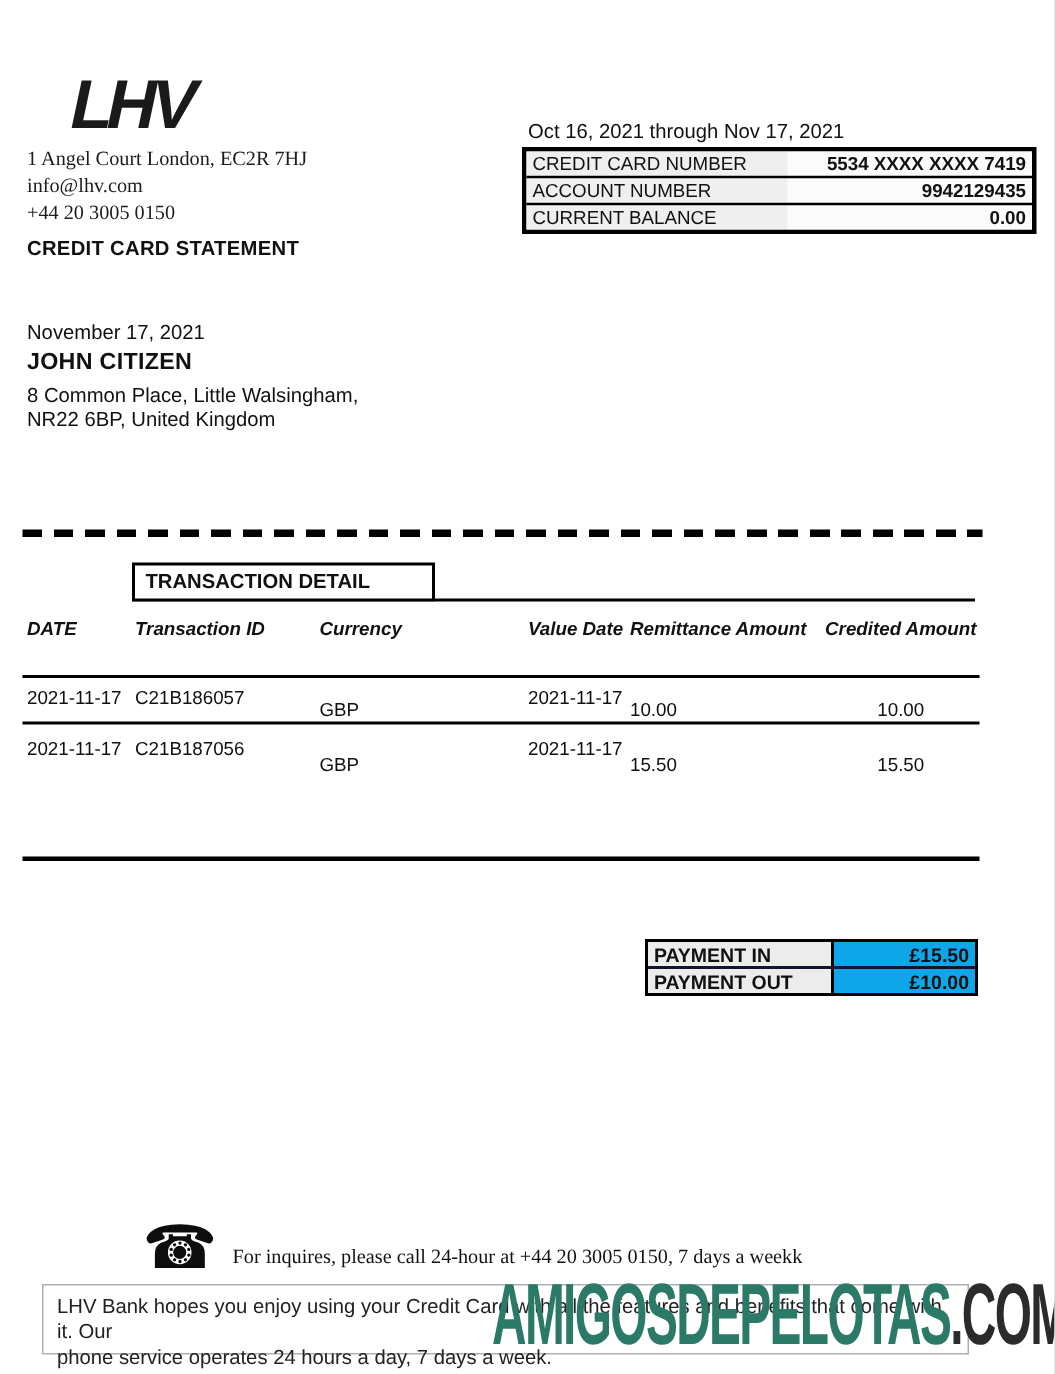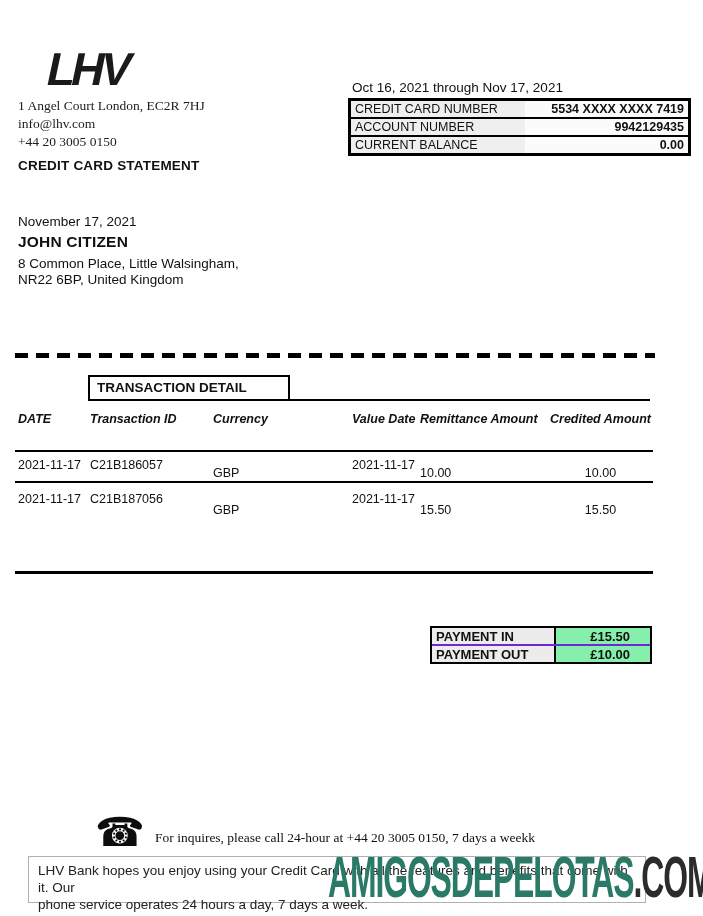--- a/index.html
+++ b/index.html
@@ -78,29 +78,29 @@
   .col-cred{left:548px;width:105px;text-align:center;}
   .hline{left:15px;width:638px;height:2px;background:#000;}
   .hline-thick{left:15px;width:638px;height:3px;background:#000;}
 
   
   .pay-table{
     left:430px;top:626px;width:222px;
     border:2px solid #000;box-sizing:border-box;
   }
   .pay-row{
-    display:flex;height:16px;border-bottom:2px solid #6d28d9;font-size:13px;font-weight:bold;
+    display:flex;height:16px;border-bottom:2px solid #0f172a;font-size:13px;font-weight:bold;
   }
   .pay-row:last-child{border-bottom:none;}
   .pay-label{
     flex:0 0 118px;background:#ececec;border-right:2px solid #000;
     display:flex;align-items:center;padding-left:4px;
   }
   .pay-value{
-    flex:1;background:#86efac;display:flex;align-items:center;justify-content:flex-end;padding-right:20px;
+    flex:1;background:#0ea5e9;display:flex;align-items:center;justify-content:flex-end;padding-right:4px;
   }
 
   
   .phone-icon{left:95px;top:812px;font-size:40px;color:#0d0d0d;line-height:1;}
   .inquiries{left:155px;top:830px;font-size:13.5px;font-family:Liberation Serif, serif;}
   .note-box{
     left:28px;top:856px;width:618px;height:47px;
     border:1px solid #b0b0b0;box-sizing:border-box;
     padding:5px 9px;font-size:13.5px;line-height:17px;color:#222;
   }

